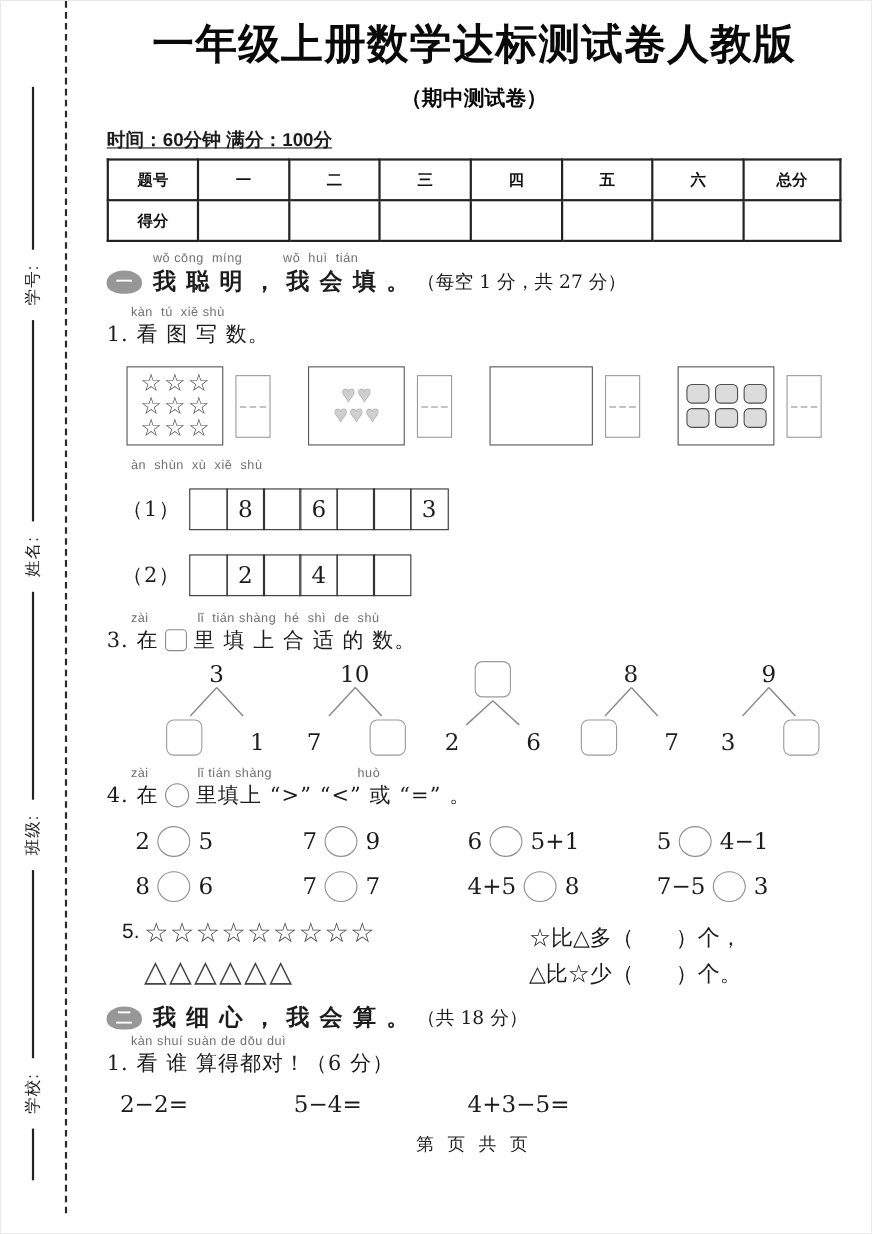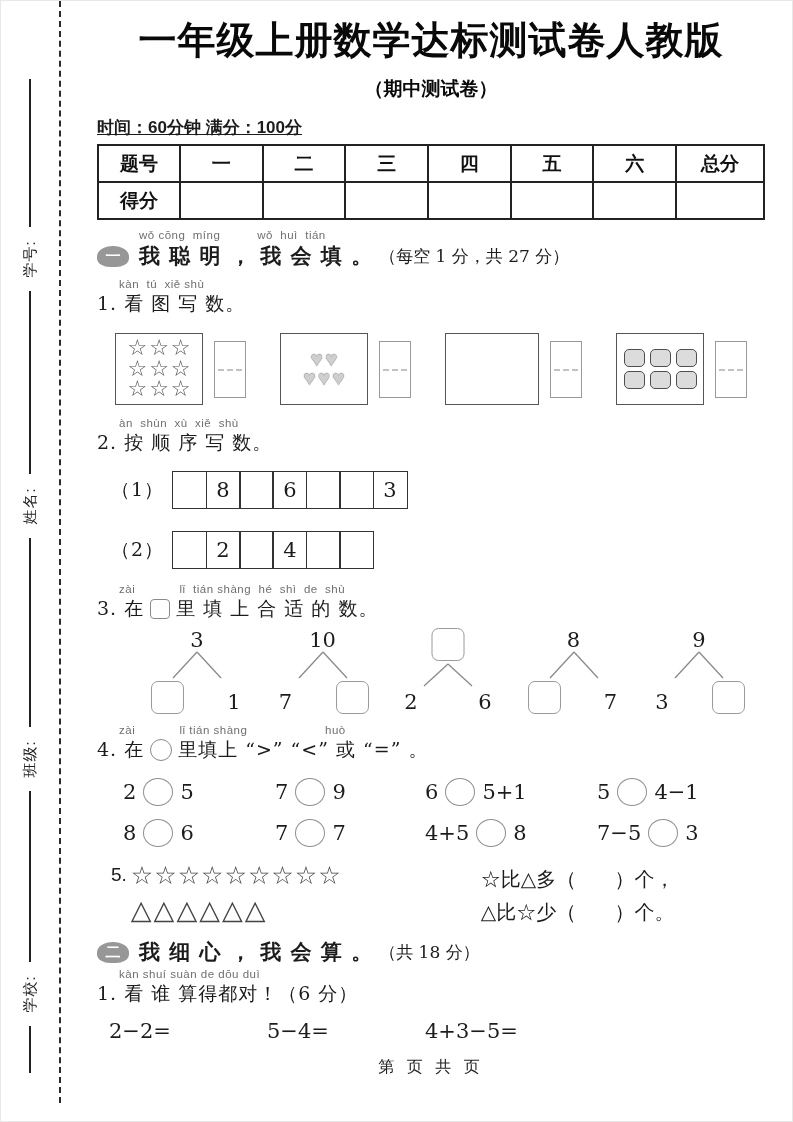--- a/index.html
+++ b/index.html
@@ -29,21 +29,21 @@
   .content { position:absolute; left:96px; top:0; width:668px; height:1122px; padding-top:14px; }
 
   .title { text-align:center; font-size:38px; font-weight:bold; letter-spacing:1px; color:#090909; }
   .subtitle { text-align:center; font-size:19px; font-weight:bold; margin-top:10px; color:#090909; }
   .meta { text-align:left; font-size:17px; font-weight:bold; margin-top:14px; padding-right:2px;text-decoration:underline; }
 
   
   table.score { width:100%; border-collapse:collapse; margin-top:5px; }
   table.score td {
     border:2px solid #222; height:37px; text-align:center;
-    font-size:19px; font-weight:bold; color:#111;
+    font-size:14px; font-weight:bold; color:#111;
   }
   table.score td.lbl { width:82px; }
   table.score td.total { width:88px; }
 
   
   .sec { margin-top:9px; }
   .pinyin { font-size:11.5px; color:#6f6f6f; letter-spacing:.5px; white-space:pre; }
   .sec .pinyin { margin-left:42px; }
   .sec-row { display:flex; align-items:center; margin-top:1px; }
   .badge {
@@ -233,21 +233,20 @@
               <span class="shape shape-cookie"></span>
               <span class="shape shape-cookie"></span>
             </div>
           </div>
         <div class="ans-box"></div>
       </div>
     </div>
 
     <div class="q" style="margin-top:12px">
       <div class="pinyin">àn  shùn  xù  xiě  shù</div>
-      <div class="q-text">2. 按 顺 序 写 数。</div>
     </div>
     <div class="strip-row">
       <span class="strip-label">（1）</span>
       <div class="num-strip">
         <span class="num-cell"></span>
           <span class="num-cell">8</span>
           <span class="num-cell"></span>
           <span class="num-cell">6</span>
           <span class="num-cell"></span>
           <span class="num-cell"></span>

